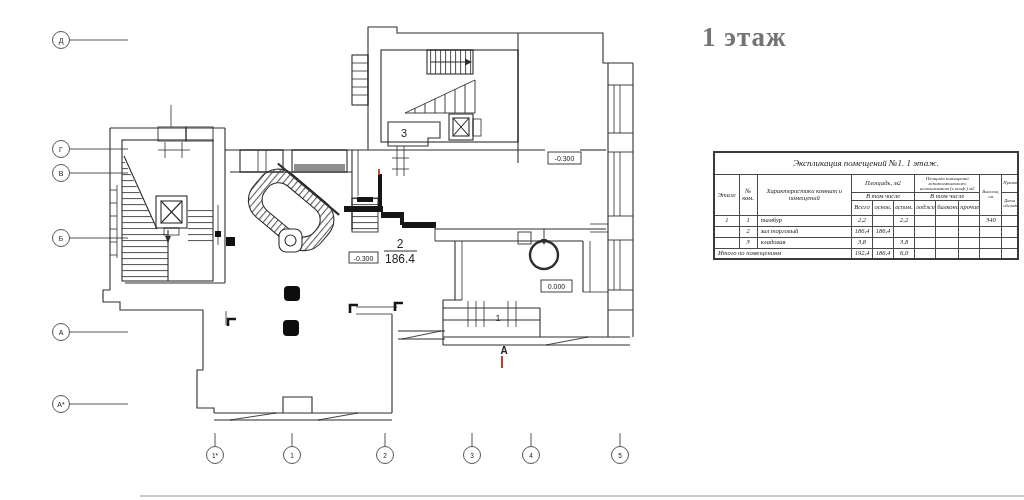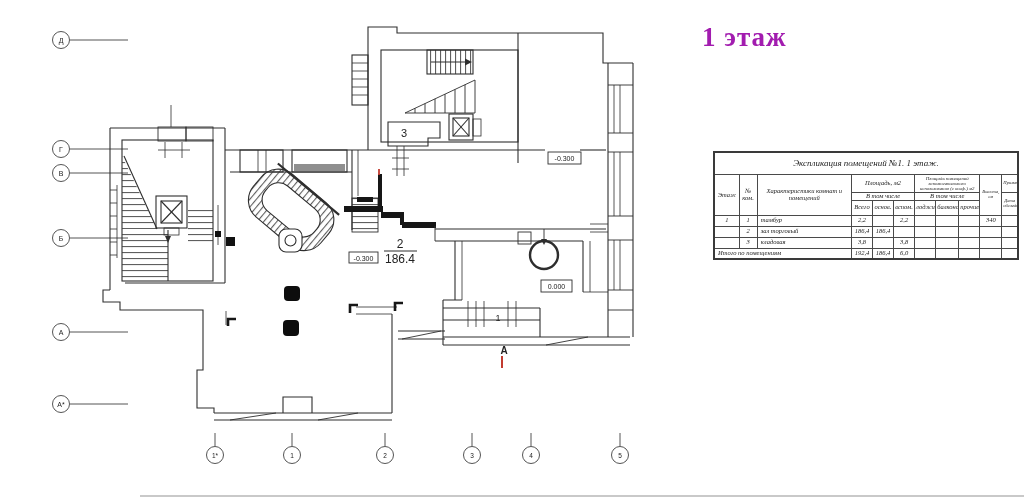--- a/index.html
+++ b/index.html
@@ -1,21 +1,21 @@
 <!DOCTYPE html>
 <html><head>
 <meta charset="utf-8">
 <style>
   html,body{margin:0;padding:0;background:#fff;}
   body{width:1024px;height:500px;position:relative;overflow:hidden;
        font-family:"Liberation Sans",sans-serif;}
   .canvas{position:absolute;left:0;top:0;}
   .page-title{position:absolute;left:702px;top:22px;
       font-family:"Liberation Serif",serif;font-weight:bold;
-      font-size:27px;color:#a21caf;letter-spacing:1px;}
+      font-size:27px;color:#737373;letter-spacing:1px;}
   .bottom-rule{position:absolute;left:140px;top:495px;width:884px;height:2px;
       background:#c9c9c9;}
   
   .expl{position:absolute;left:713px;top:151px;width:306px;}
   .expl table{border-collapse:collapse;table-layout:fixed;width:306px;
       font-family:"Liberation Serif",serif;font-style:italic;color:#1c1c1c;
       border:2px solid #3a3a3a;}
   .expl td{border:1px solid #4a4a4a;padding:0 1px;text-align:center;
       font-size:6.5px;line-height:1.05;overflow:hidden;vertical-align:middle;}
   .expl .t-title{font-size:9px;height:21px;font-style:italic;}

